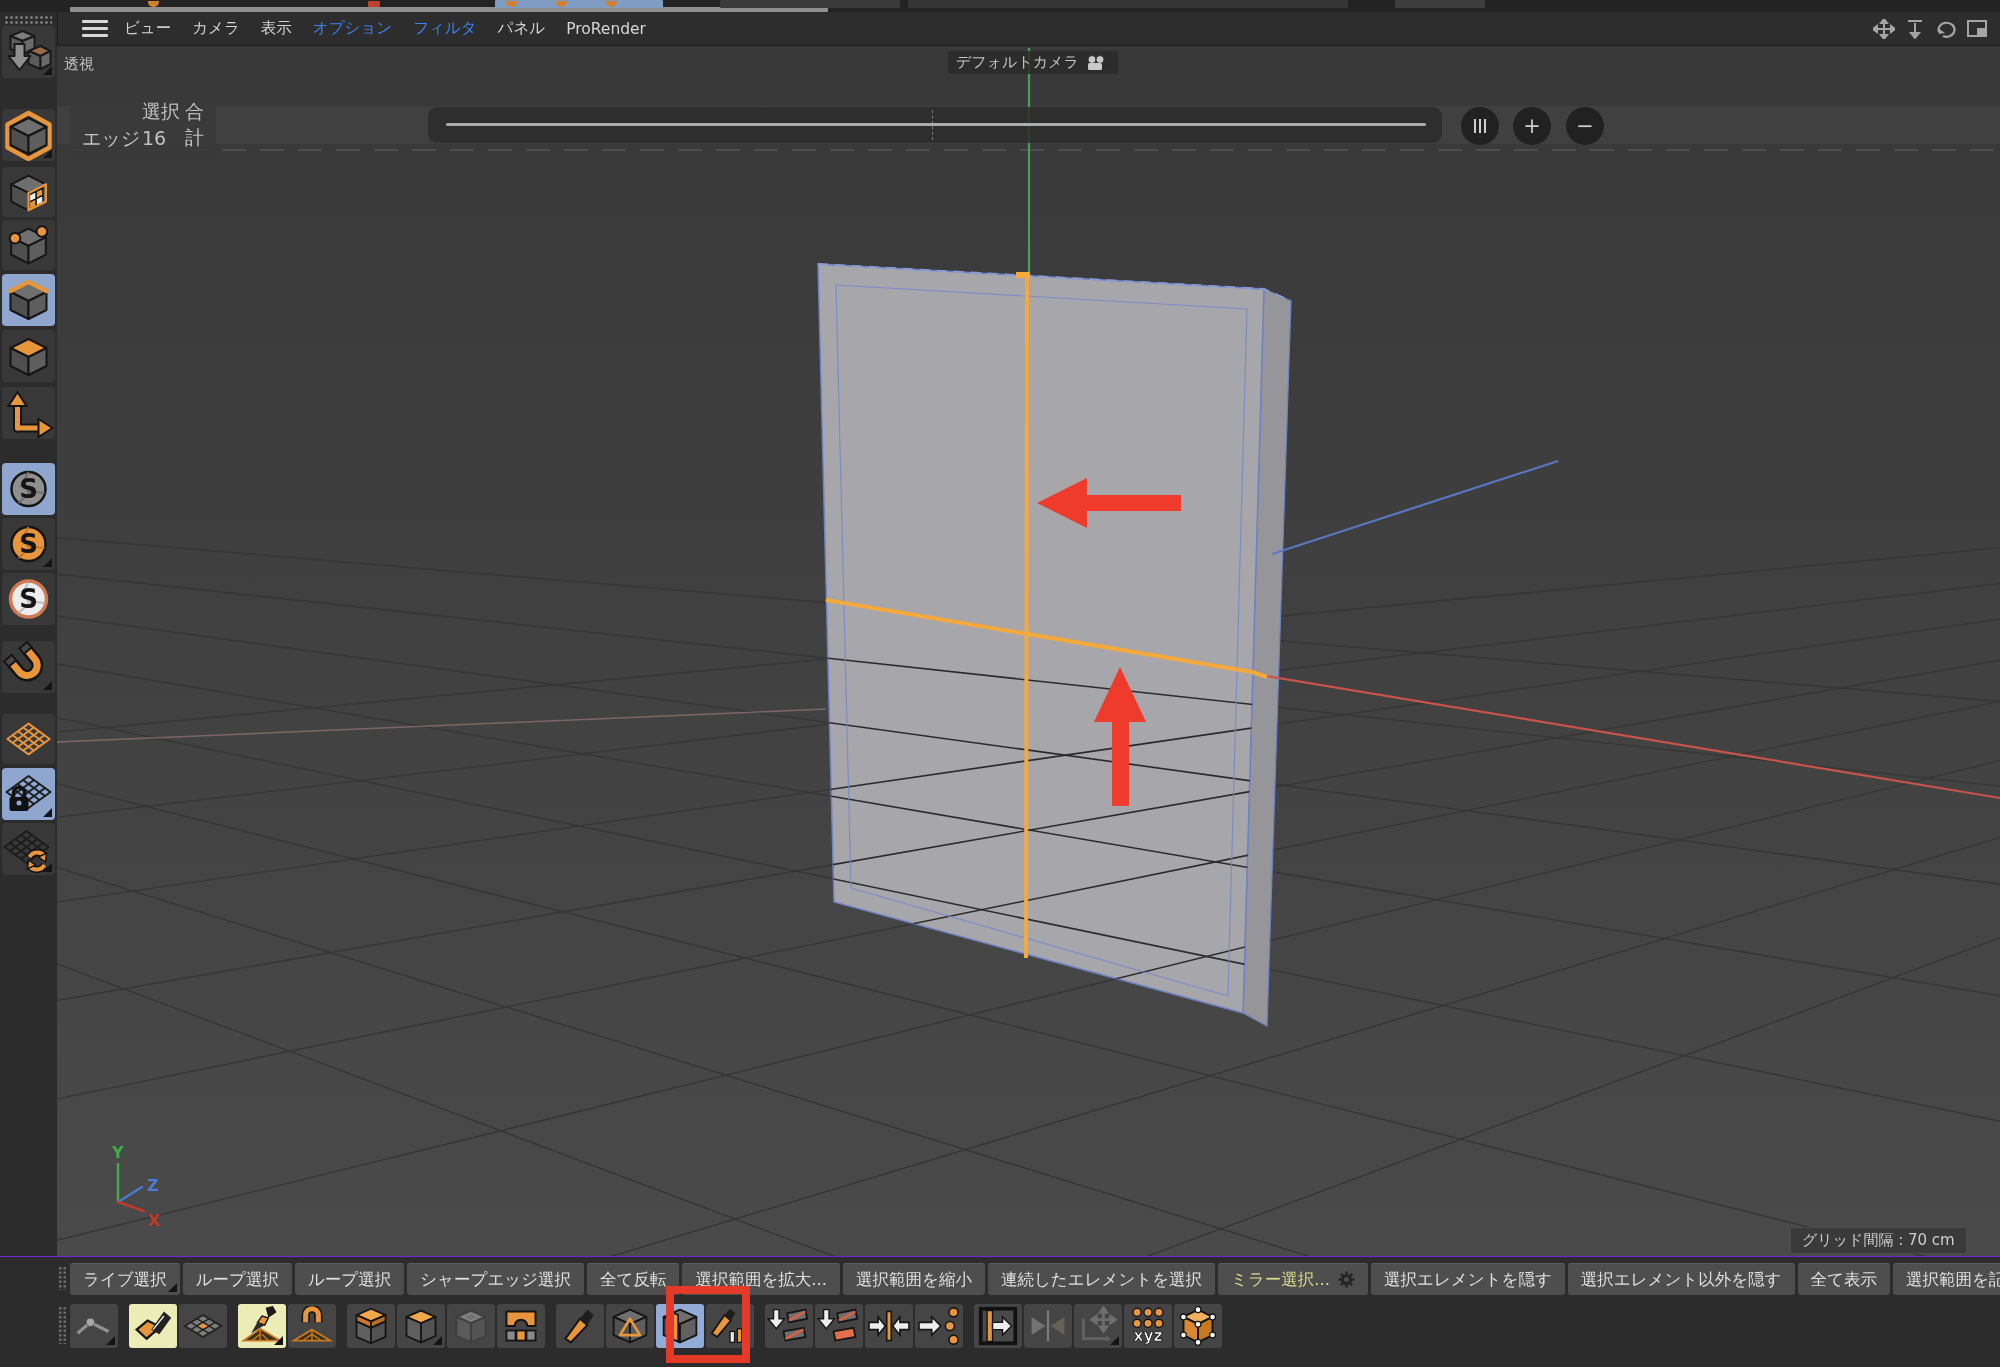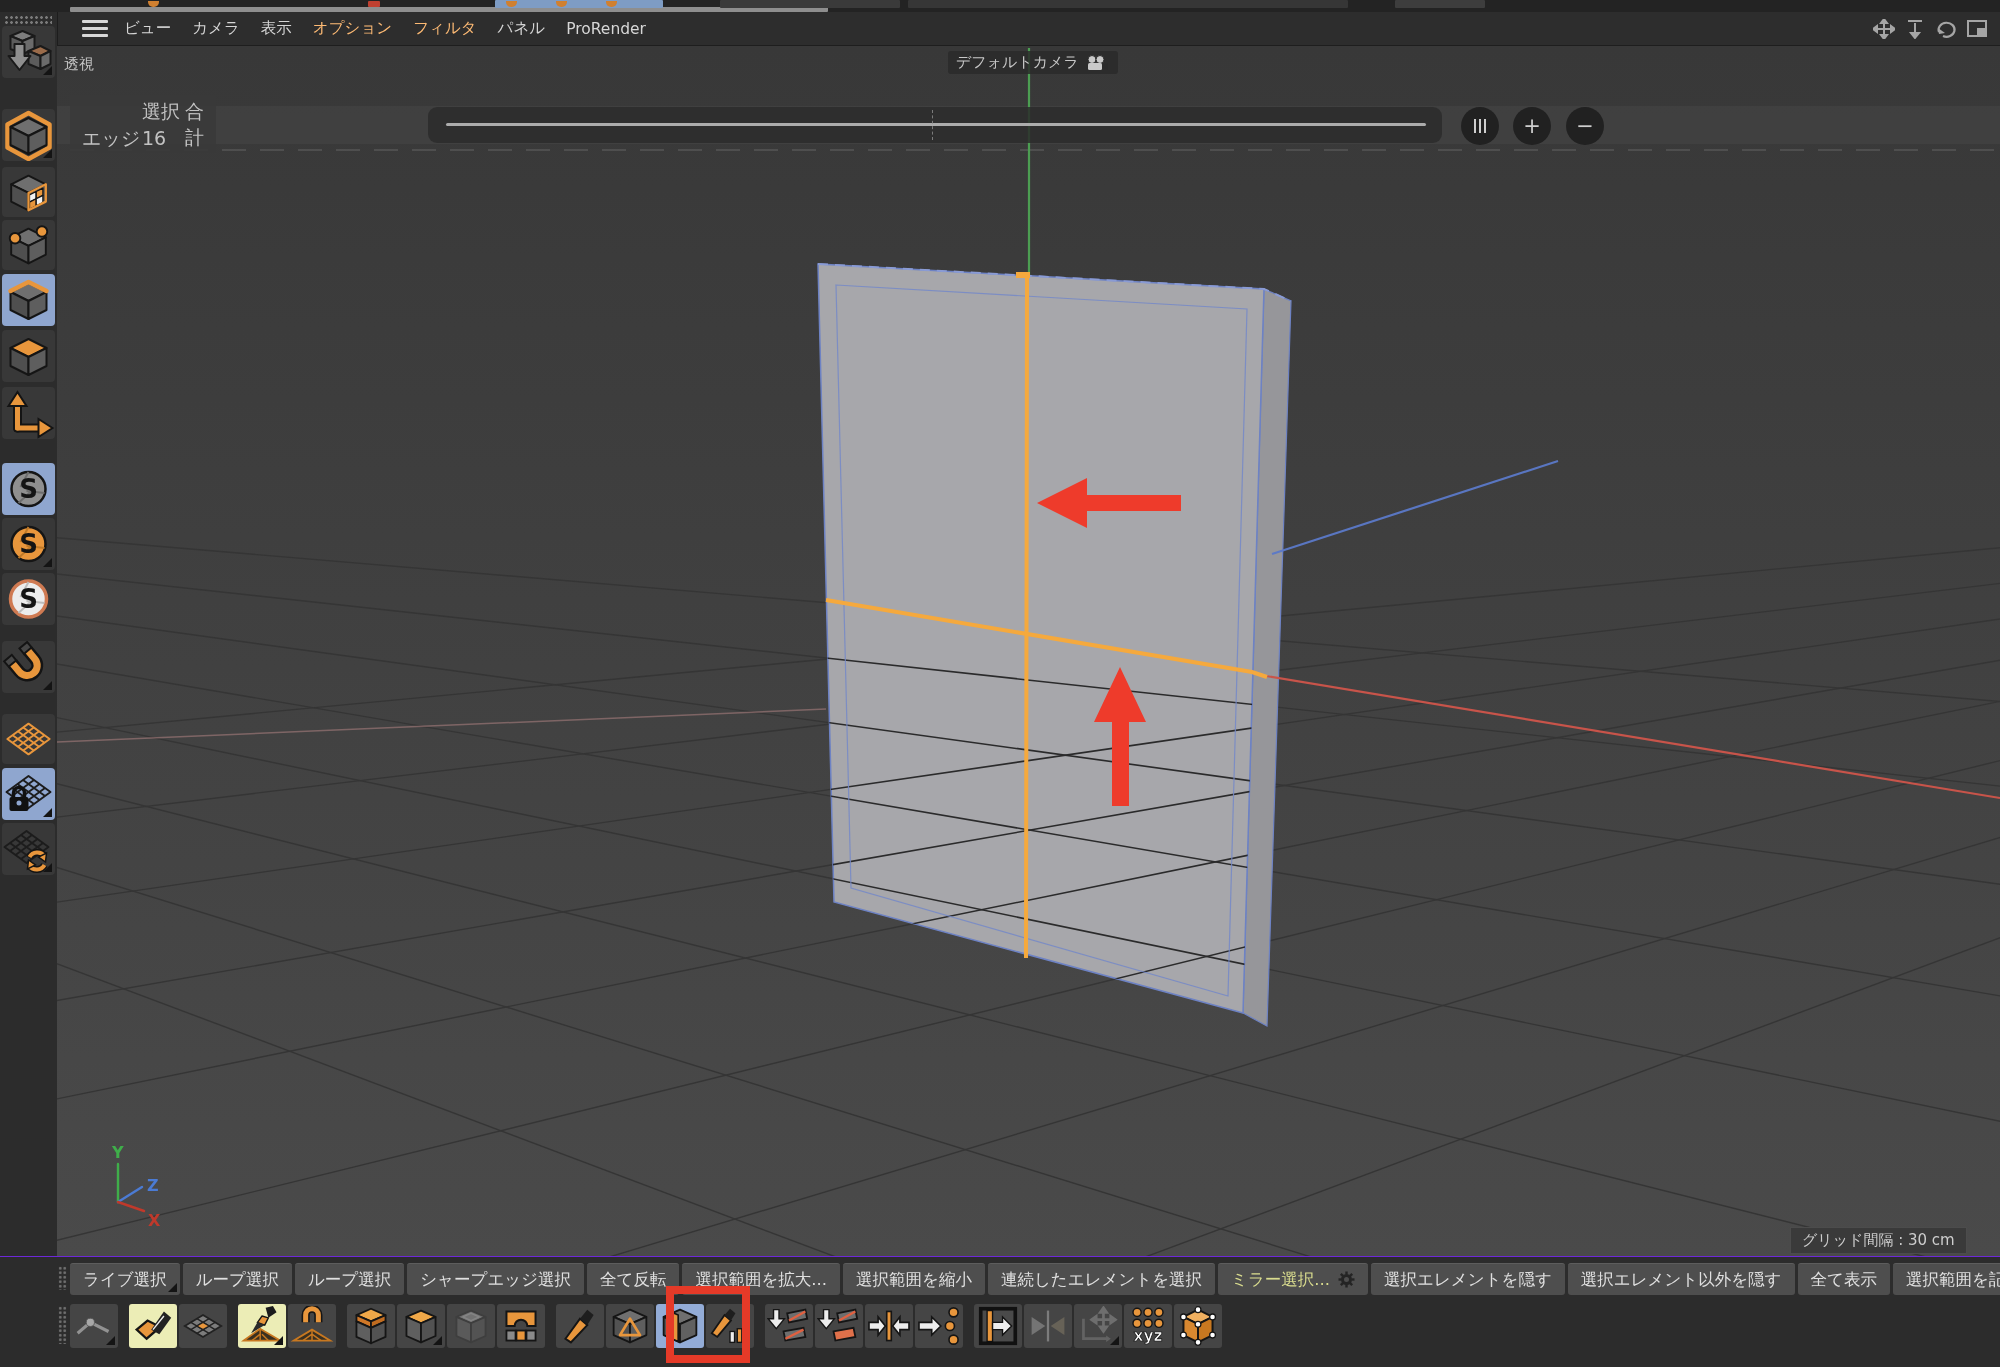--- a/index.html
+++ b/index.html
@@ -8,21 +8,21 @@
   .abs{position:absolute;}
   
   .top-strip{left:0;top:0;width:2000px;height:12px;background:#232323;}
   .frag{position:absolute;border-radius:1px;}
   
   .menu-bar{left:57px;top:12px;width:1943px;height:34px;background:#2d2d2d;border-bottom:1px solid #1e1e1e;
             display:flex;align-items:center;padding-left:25px;box-sizing:border-box;}
   .hamburger{width:26px;height:17px;display:flex;flex-direction:column;justify-content:space-between;margin-right:16px;cursor:pointer;}
   .hamburger i{display:block;height:3.2px;background:#d8d8d8;border-radius:1px;}
   .menu-item{font-size:15.5px;color:#d6d6d6;margin-right:21px;white-space:nowrap;cursor:default;}
-  .menu-item.accent{color:#fdba74;}
+  .menu-item.accent{color:#3b82f6;}
   .menu-right{position:absolute;right:12px;top:7px;display:flex;gap:9px;}
   .menu-right svg{display:block;}
   
   .palette{left:0;top:12px;width:57px;height:1355px;background:#2c2c2c;border-right:1px solid #1d1d1d;}
   .pal-dots{position:absolute;left:4px;top:3px;width:48px;height:10px;
             background-image:radial-gradient(circle,#7a7a7a 1.1px,transparent 1.6px);background-size:5px 5px;}
   .pal-btn{position:absolute;left:2px;width:53px;height:52px;background:#383838;border-radius:4px;cursor:pointer;}
   .pal-btn.active{background:#8fa6cf;}
   .pal-btn svg{position:absolute;left:0;top:0;}
   .ct{position:absolute;right:3px;bottom:3px;width:0;height:0;border-bottom:9px solid #141414;border-left:9px solid transparent;}
@@ -417,21 +417,21 @@
     <div class="camera-label">
       <span>デフォルトカメラ</span>
       <svg width="24" height="16" viewBox="0 0 24 16">
         <circle cx="6" cy="4.5" r="4" fill="#c9c9c9" stroke="#2a2a2a"></circle>
           <circle cx="14" cy="4.5" r="4" fill="#c9c9c9" stroke="#2a2a2a"></circle>
         <rect x="2" y="8" width="14" height="7" rx="1.5" fill="#c9c9c9"></rect>
           <path d="M16,10 22,8 22,15 16,13Z" fill="#2a2a2a"></path>
         </svg>
     </div>
 
-    <div class="grid-spacing">グリッド間隔 : 30 cm</div>
+    <div class="grid-spacing">グリッド間隔 : 70 cm</div>
   </div>
 
   <div class="abs bottom-bar">
     <div class="handle" style="left:-11px;top:9px;height:24px;left:58px;"></div>
     <div class="handle" style="left:58px;top:49px;height:38px;"></div>
 
     <div class="sel-row">
       <div class="sel-btn"><span>ライブ選択</span><i class="ct"></i></div>
       <div class="sel-btn">ループ選択</div>
       <div class="sel-btn">ループ選択</div>

